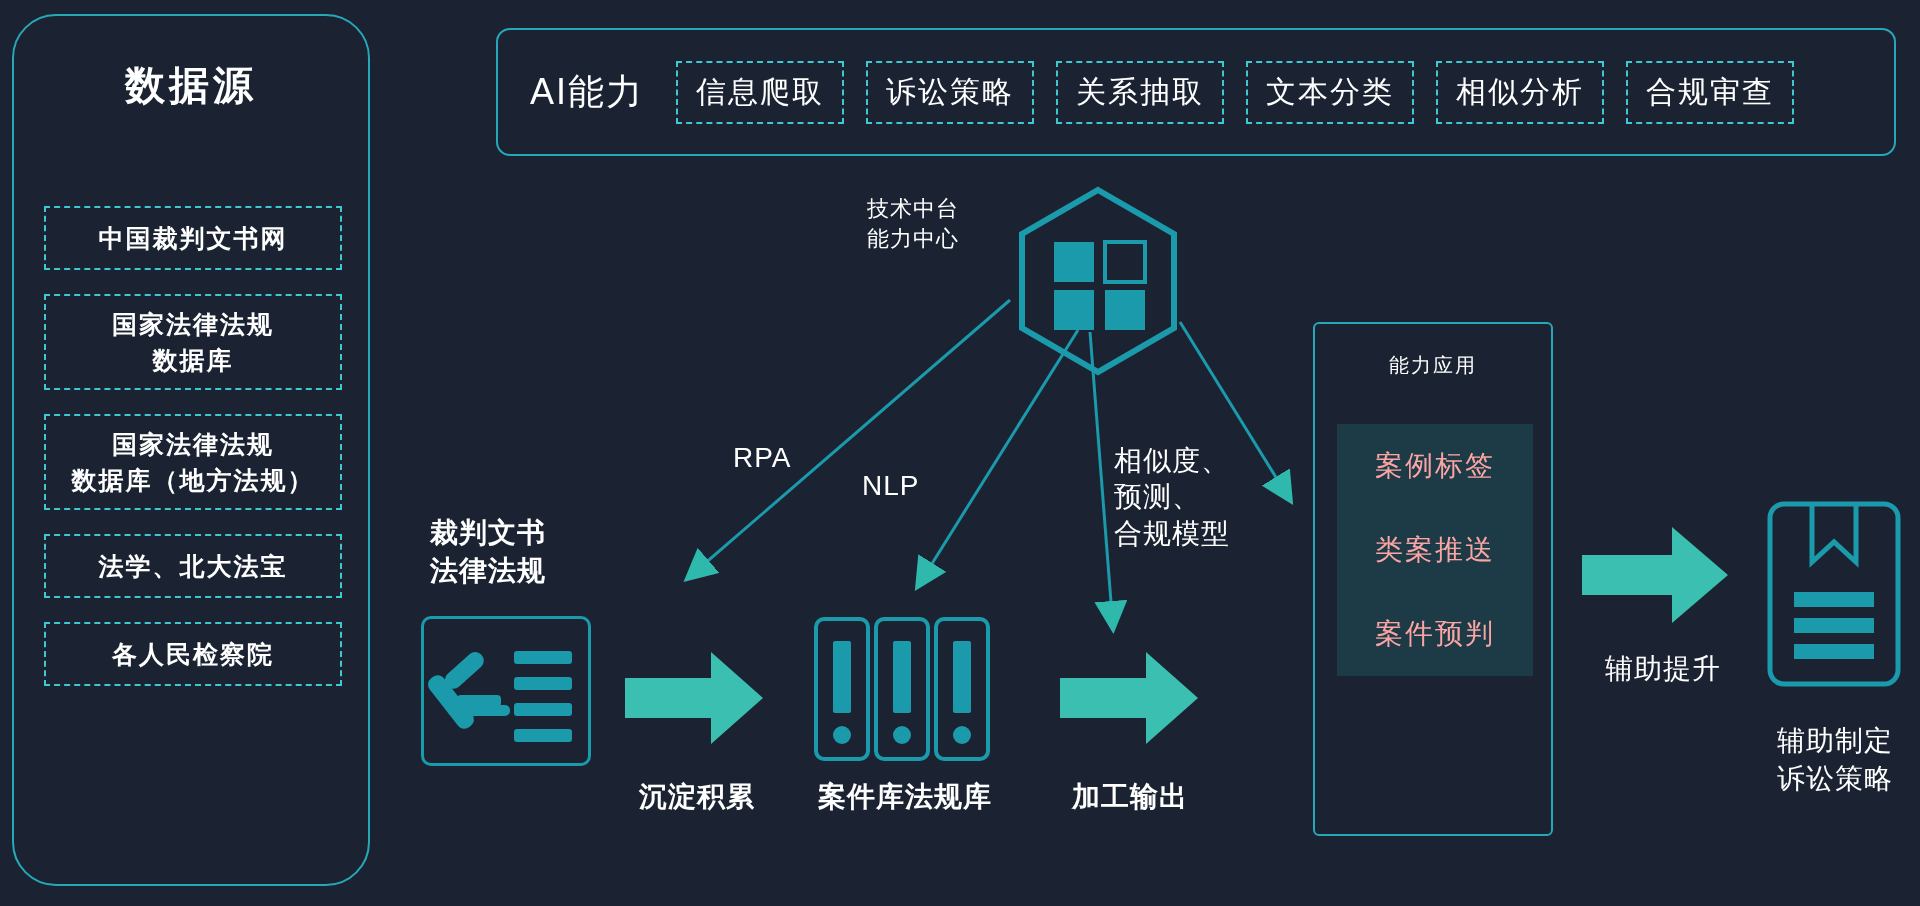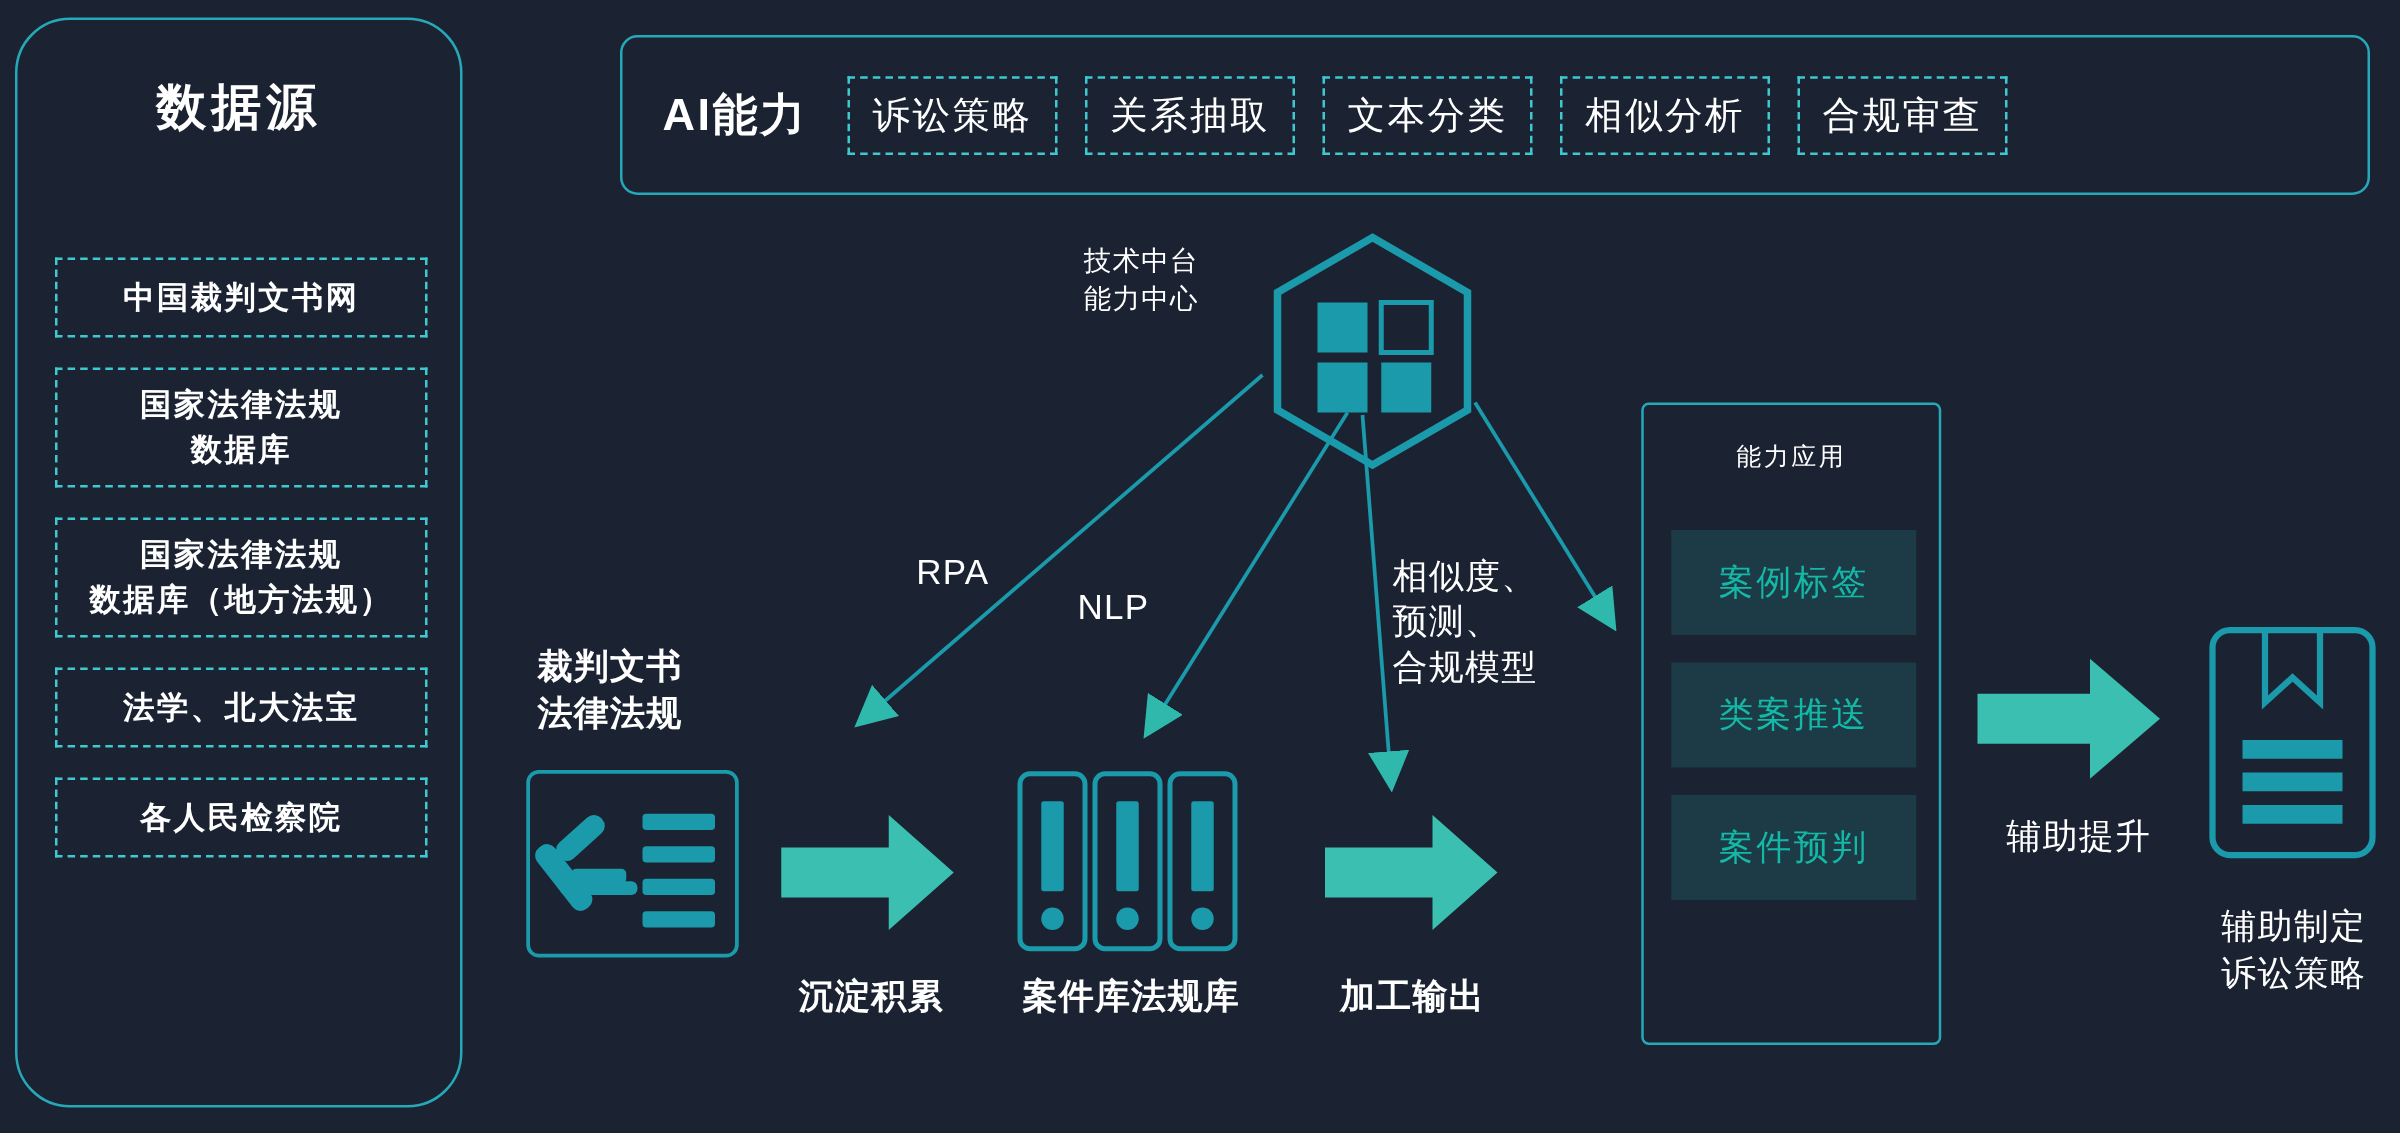--- a/index.html
+++ b/index.html
@@ -29,21 +29,21 @@
   .ds-item.h1{height:64px;}
   .ds-item.h2{height:96px;}
 
   
   .ai-panel{
     position:absolute;left:496px;top:28px;width:1400px;height:128px;
     border:2px solid #27a8b8;border-radius:14px;box-sizing:border-box;
     display:flex;align-items:center;padding-left:32px;gap:22px;
   }
   .ai-label{
-    font-size:36px;font-weight:700;letter-spacing:2px;color:#ffffff;
+    font-size:36px;font-weight:400;letter-spacing:2px;color:#ffffff;
     margin-right:10px;white-space:nowrap;
   }
   .ai-chip{
     border:2px dashed #3ec8d0;box-sizing:border-box;
     padding:9px 18px;font-size:30px;font-weight:400;letter-spacing:2px;
     color:#ffffff;white-space:nowrap;
   }
 
   
   .hex-label{
@@ -77,21 +77,21 @@
     border:2px solid #27a8b8;border-radius:6px;box-sizing:border-box;
   }
   .cap-title{
     position:absolute;left:0;top:28px;width:100%;text-align:center;
     font-size:20px;font-weight:400;letter-spacing:2px;color:#ffffff;
   }
   .cap-items{position:absolute;left:22px;top:100px;width:196px;}
   .cap-item{
     height:84px;background:#1d3b46;display:flex;align-items:center;
     justify-content:center;font-size:28px;font-weight:400;letter-spacing:2px;
-    color:#14b8a6;margin-bottom:22px;
+    color:#fca5a5;
   }
 
   
   .res-label{
     position:absolute;left:1578px;top:650px;width:170px;text-align:center;
     font-size:28px;font-weight:400;letter-spacing:1px;color:#ffffff;
   }
   .res-cap{
     position:absolute;left:1740px;top:722px;width:190px;text-align:center;
     font-size:28px;font-weight:400;line-height:1.35;letter-spacing:1px;color:#ffffff;
@@ -121,20 +121,21 @@
           <span>法学、北大法宝</span>
         </div>
       <div class="ds-item h1">
           <span>各人民检察院</span>
         </div>
     </div>
   </div>
 
   <div class="ai-panel">
     <div class="ai-label">AI能力</div>
+    <div class="ai-chip">信息爬取</div>
     <div class="ai-chip">诉讼策略</div>
     <div class="ai-chip">关系抽取</div>
     <div class="ai-chip">文本分类</div>
     <div class="ai-chip">相似分析</div>
     <div class="ai-chip">合规审查</div>
   </div>
 
   <div class="hex-label" style="white-space:pre-line">技术中台
 能力中心</div>
 

